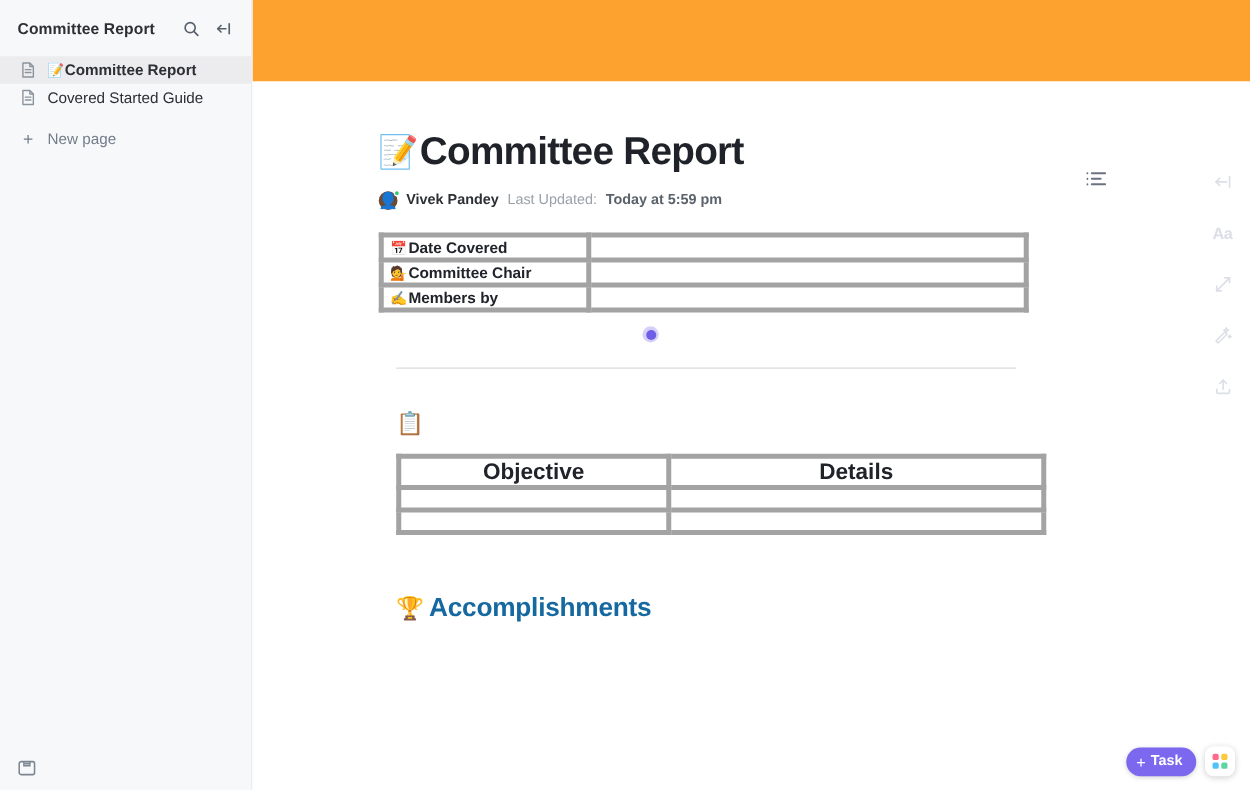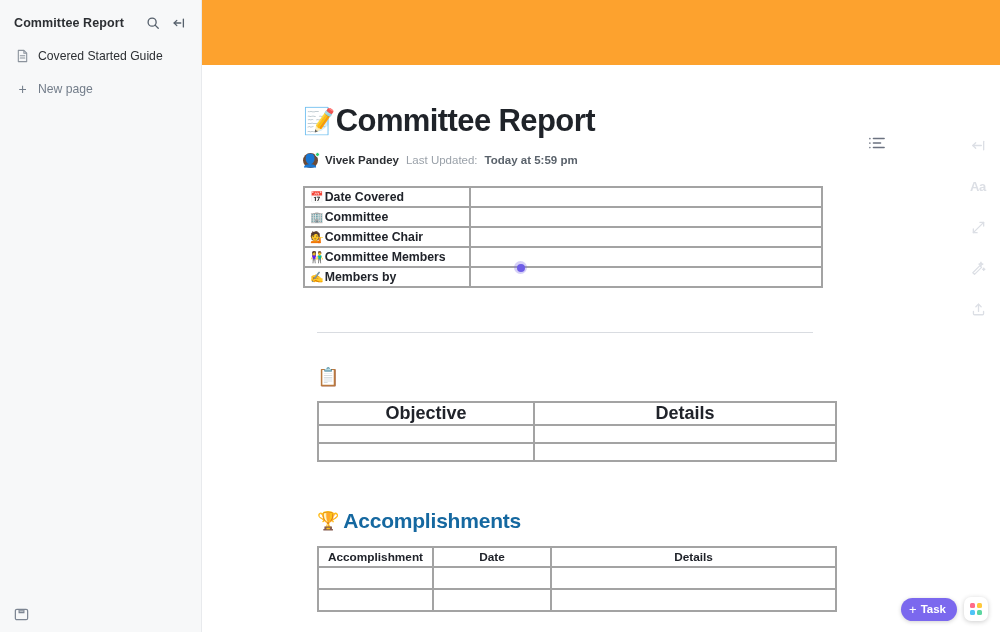--- a/index.html
+++ b/index.html
@@ -109,21 +109,21 @@
     position: absolute; right: -2px; top: -1px;
     width: 5px; height: 5px; border-radius: 50%;
     background: #2ecc71; border: 1px solid #fff;
   }
   .author { font-weight: 700; color: #2c2f33; }
   .updated-lbl { color: #9aa1a9; }
   .updated-val { color: #5a626b; font-weight: 600; }
 
   
   table.t { border-collapse: collapse; width: 100%; }
-  table.t td, table.t th { border: 2px solid #a3a3a3; }
+  table.t td, table.t th { border: 4px solid #a3a3a3; }
 
   .tbl-meta { margin-top: 18px; width: 520px; }
   .tbl-meta td { height: 20px; font-size: 12.3px; padding: 0 4px 0 5px; vertical-align: middle;}
   .tbl-meta td.k { width: 166px; font-weight: 700; color: #20232a; white-space: nowrap; }
   .tbl-meta td.k .e { font-size: 11px; margin-right: 1px; }
 
   .divider {
     height: 1px; background: #d9dce1;
     margin: 44px 0 0 14px; width: 496px;
   }
@@ -222,20 +222,31 @@
       <div class="sb-ic">
         <svg width="14" height="14" viewBox="0 0 16 16" fill="none" stroke="currentColor" stroke-width="1.5">
           <line x1="2.5" y1="8" x2="10" y2="8" stroke-linecap="round"></line>
           <polyline points="5.5,5 2.5,8 5.5,11" stroke-linecap="round" stroke-linejoin="round"></polyline>
           <line x1="13" y1="3.5" x2="13" y2="12.5" stroke-linecap="round"></line>
         </svg>
       </div>
     </div>
 
     <div class="sb-list">
+      <div class="sb-item active">
+        <span class="doc-ico">
+          <svg width="13" height="14" viewBox="0 0 14 15" fill="none" stroke="currentColor" stroke-width="1.2">
+            <path d="M2.5 1.5h6l3 3v9h-9z" stroke-linejoin="round"></path>
+            <path d="M8.5 1.5v3h3" stroke-linejoin="round"></path>
+            <line x1="4.6" y1="7.2" x2="9.4" y2="7.2" stroke-linecap="round"></line>
+            <line x1="4.6" y1="9.6" x2="9.4" y2="9.6" stroke-linecap="round"></line>
+          </svg>
+        </span>
+        <span class="lbl"><span class="emj">📝</span><span>Committee Report</span></span>
+      </div>
       <div class="sb-item">
         <span class="doc-ico">
           <svg width="13" height="14" viewBox="0 0 14 15" fill="none" stroke="currentColor" stroke-width="1.2">
             <path d="M2.5 1.5h6l3 3v9h-9z" stroke-linejoin="round"></path>
             <path d="M8.5 1.5v3h3" stroke-linejoin="round"></path>
             <line x1="4.6" y1="7.2" x2="9.4" y2="7.2" stroke-linecap="round"></line>
             <line x1="4.6" y1="9.6" x2="9.4" y2="9.6" stroke-linecap="round"></line>
           </svg>
         </span>
         <span class="lbl">Covered Started Guide</span>
@@ -291,29 +302,21 @@
           <span class="updated-val">Today at 5:59 pm</span>
         </div>
 
         <table class="t tbl-meta">
           <tbody>
             <tr>
               <td class="k"><span class="e">📅</span><span>Date Covered</span></td>
               <td></td>
             </tr>
             <tr>
-              <td class="k"><span class="e">🏢</span><span>Committee</span></td>
-              <td></td>
-            </tr>
-            <tr>
               <td class="k"><span class="e">💁</span><span>Committee Chair</span></td>
-              <td></td>
-            </tr>
-            <tr>
-              <td class="k"><span class="e">👫</span><span>Committee Members</span></td>
               <td></td>
             </tr>
             <tr>
               <td class="k"><span class="e">✍️</span><span>Members by</span></td>
               <td></td>
             </tr>
           </tbody>
         </table>
 
         <div class="divider"></div>
@@ -337,41 +340,20 @@
               <td></td>
               <td></td>
             </tr>
           </tbody>
         </table>
 
         <div class="sec sec-2">
           <span class="semj">🏆</span>
           <span>Accomplishments</span>
         </div>
-        <table class="t tbl-acc">
-          <thead>
-            <tr>
-              <th class="c1">Accomplishment</th>
-              <th class="c2">Date</th>
-              <th>Details</th>
-            </tr>
-          </thead>
-          <tbody>
-            <tr>
-              <td></td>
-              <td></td>
-              <td></td>
-            </tr>
-            <tr>
-              <td></td>
-              <td></td>
-              <td></td>
-            </tr>
-          </tbody>
-        </table>
 
       </div>
 
       <div class="presence">
           <i></i>
         </div>
     </div>
 
     <div class="rail">
       <div class="rail-btn">

